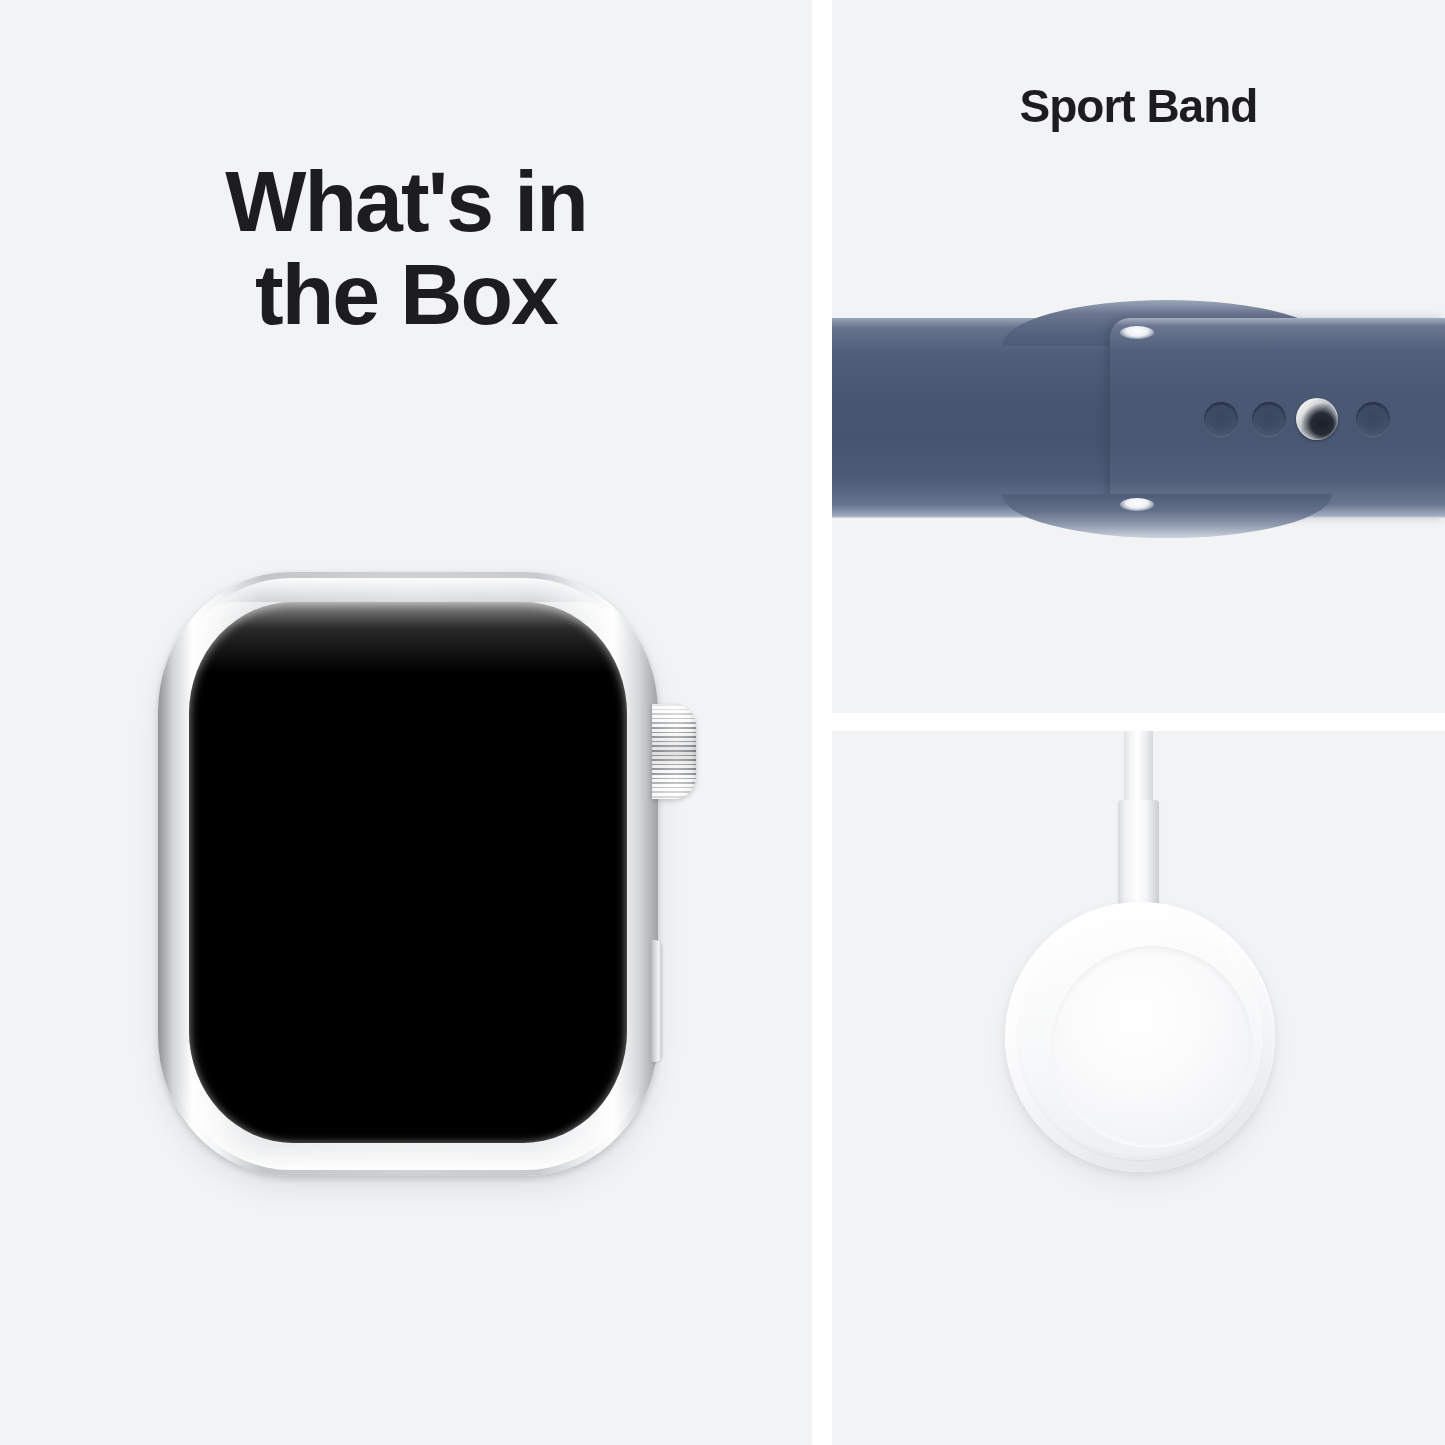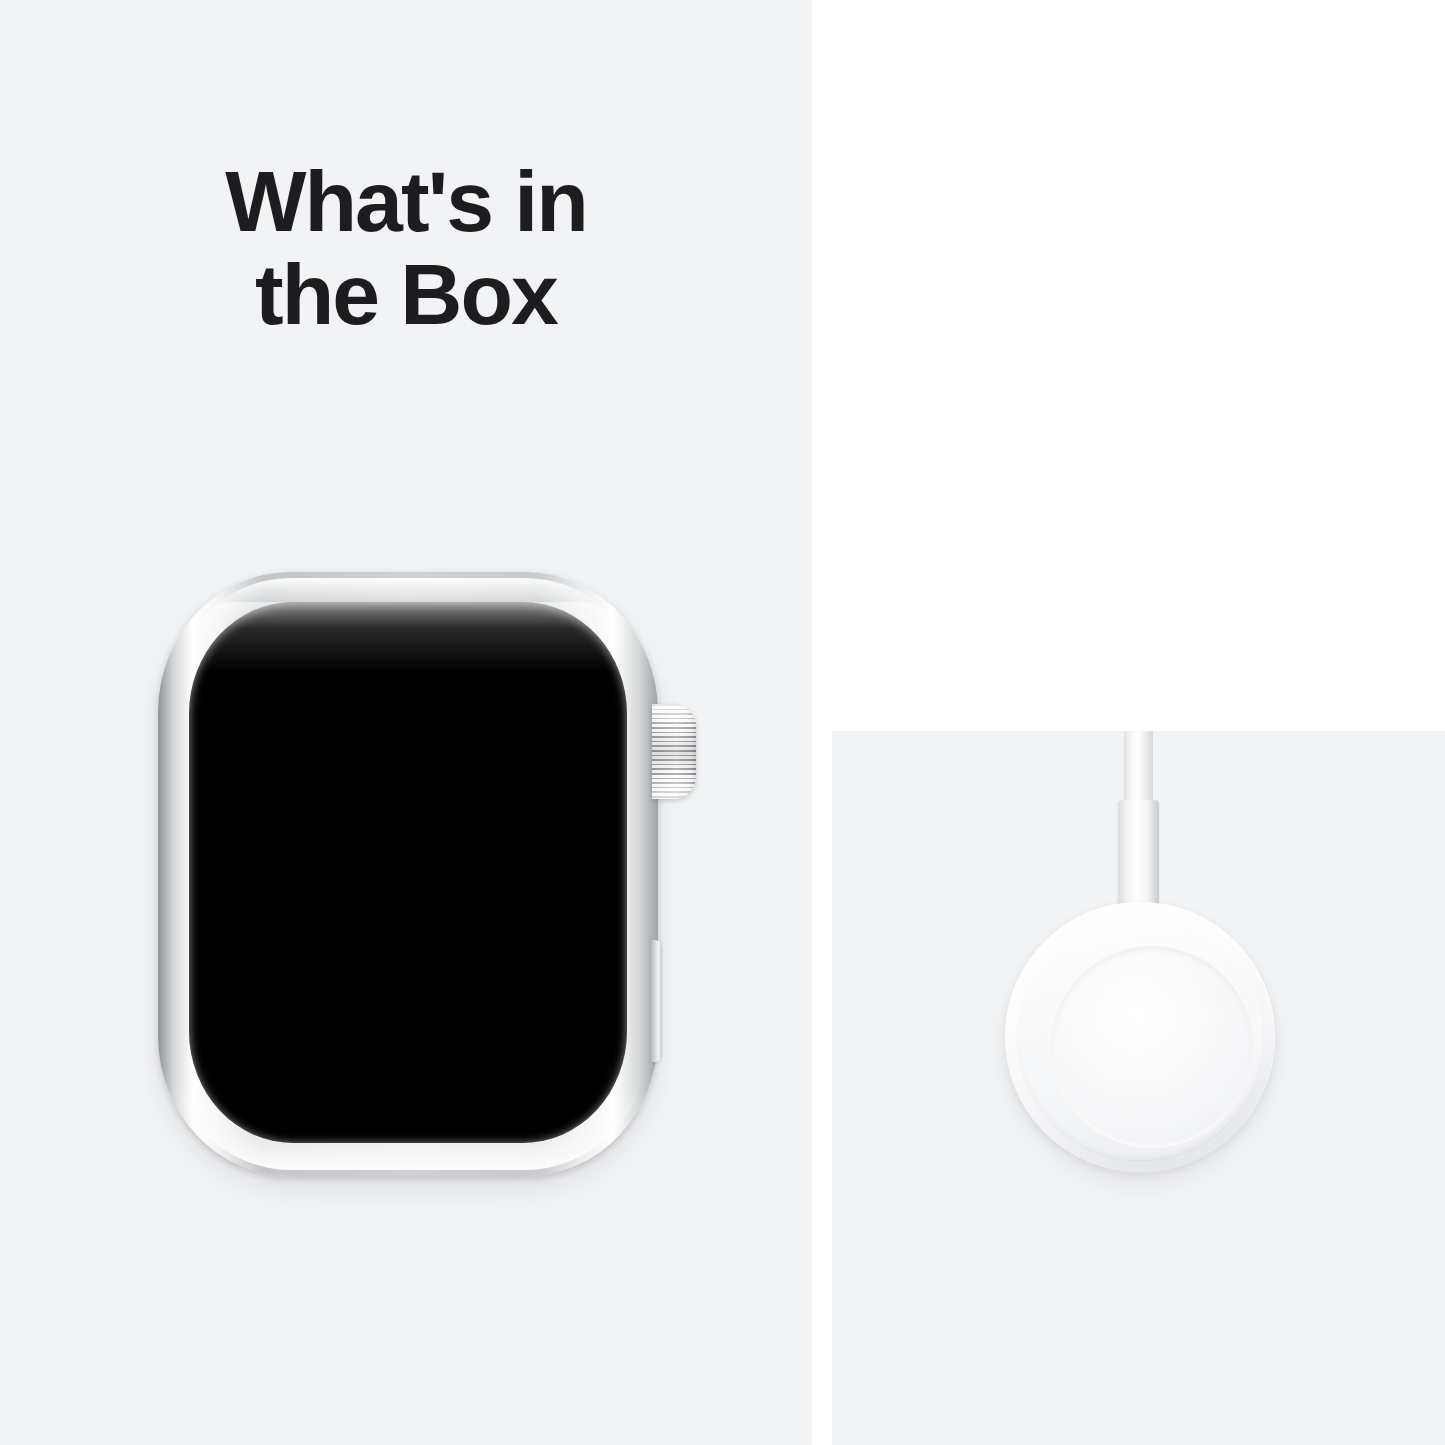--- a/index.html
+++ b/index.html
@@ -380,20 +380,39 @@
       <div id="watch-screen"></div>
       <div id="watch-gloss"></div>
       <div id="digital-crown">
         <div id="crown-sheen"></div>
       </div>
       <div id="side-button"></div>
     </div>
 
   </div>
 
+  <div class="panel" id="panel-band">
+
+    <div class="heading" id="band-title">Sport Band</div>
+
+    <div id="band">
+      <div class="band-strap"></div>
+      <div id="band-bulge-top"></div>
+      <div id="band-keeper"></div>
+      <div id="band-bulge-bottom"></div>
+      <div class="tuck-gap" id="tuck-gap-top"></div>
+      <div class="tuck-gap" id="tuck-gap-bottom"></div>
+
+      <div class="band-hole" style="left:372px"></div>
+      <div class="band-hole" style="left:420px"></div>
+      <div class="band-hole-pin" style="left:464px"></div>
+      <div class="band-hole" style="left:524px"></div>
+    </div>
+
+  </div>
 
   <div class="panel" id="panel-cable">
 
     <div id="cable">
       <div id="cable-cord"></div>
       <div id="cable-collar"></div>
       <div id="puck-outer">
         <div id="puck-ring">
           <div id="puck-inner"></div>
         </div>

